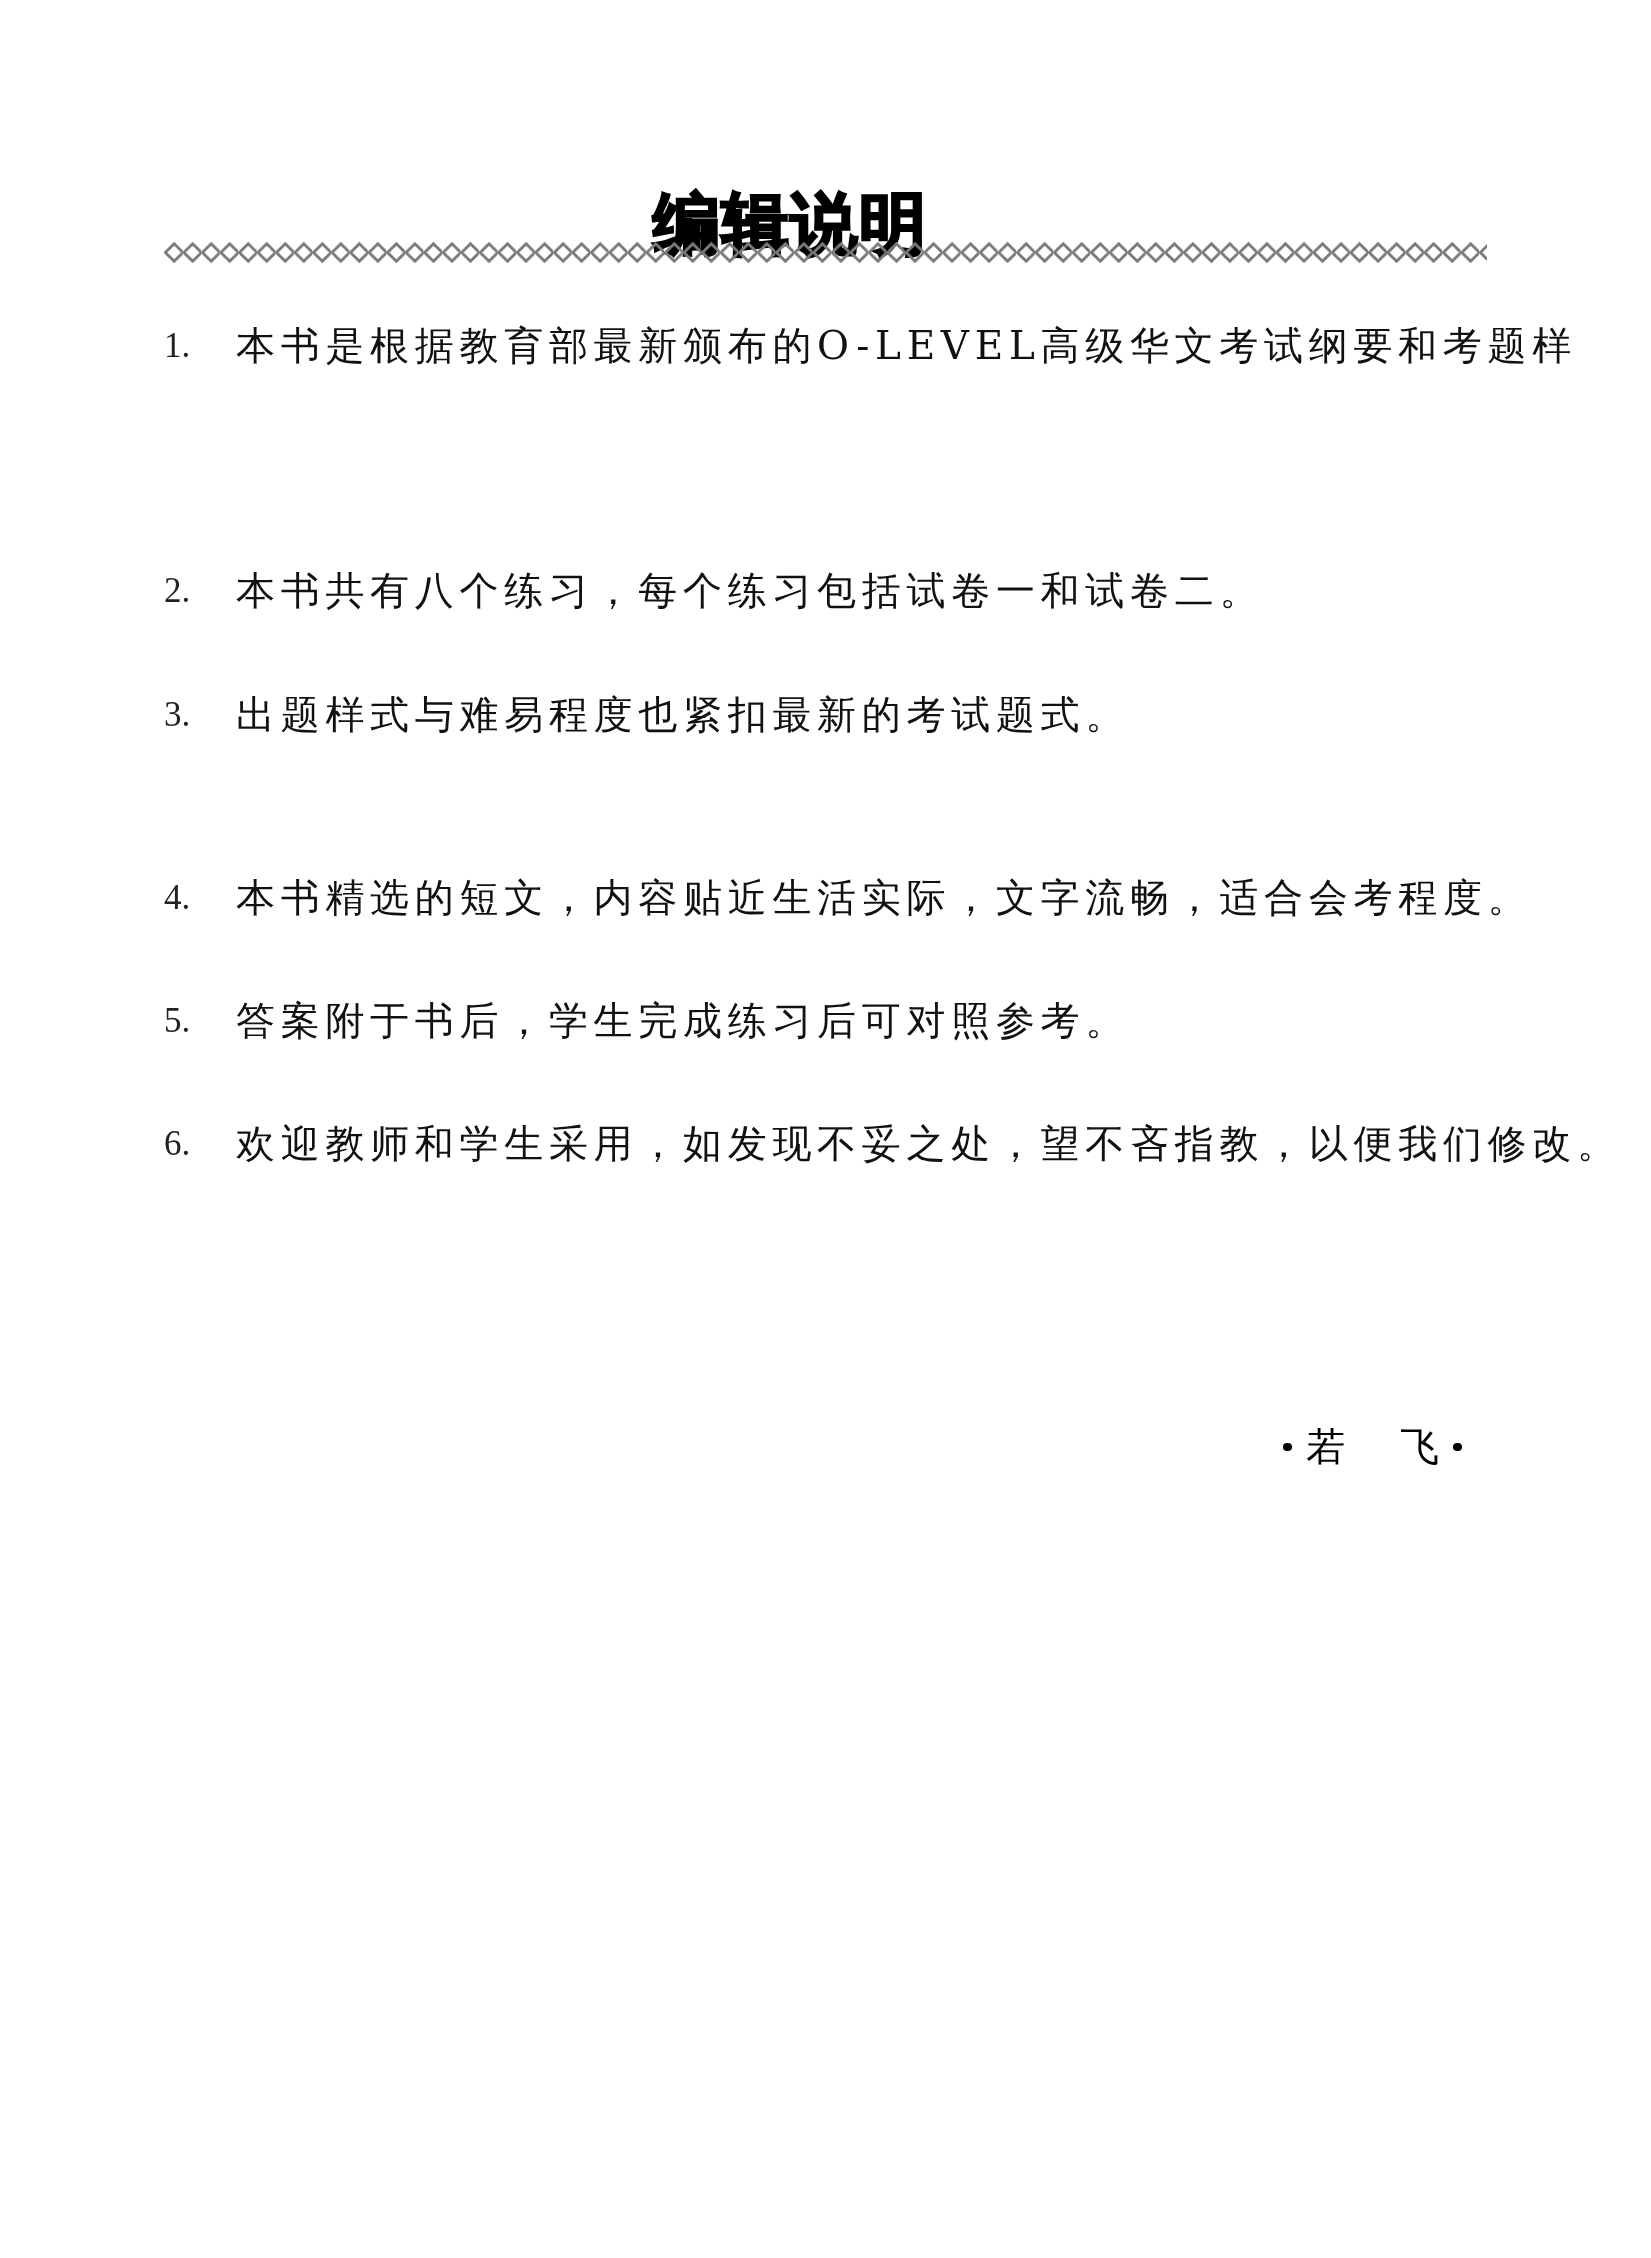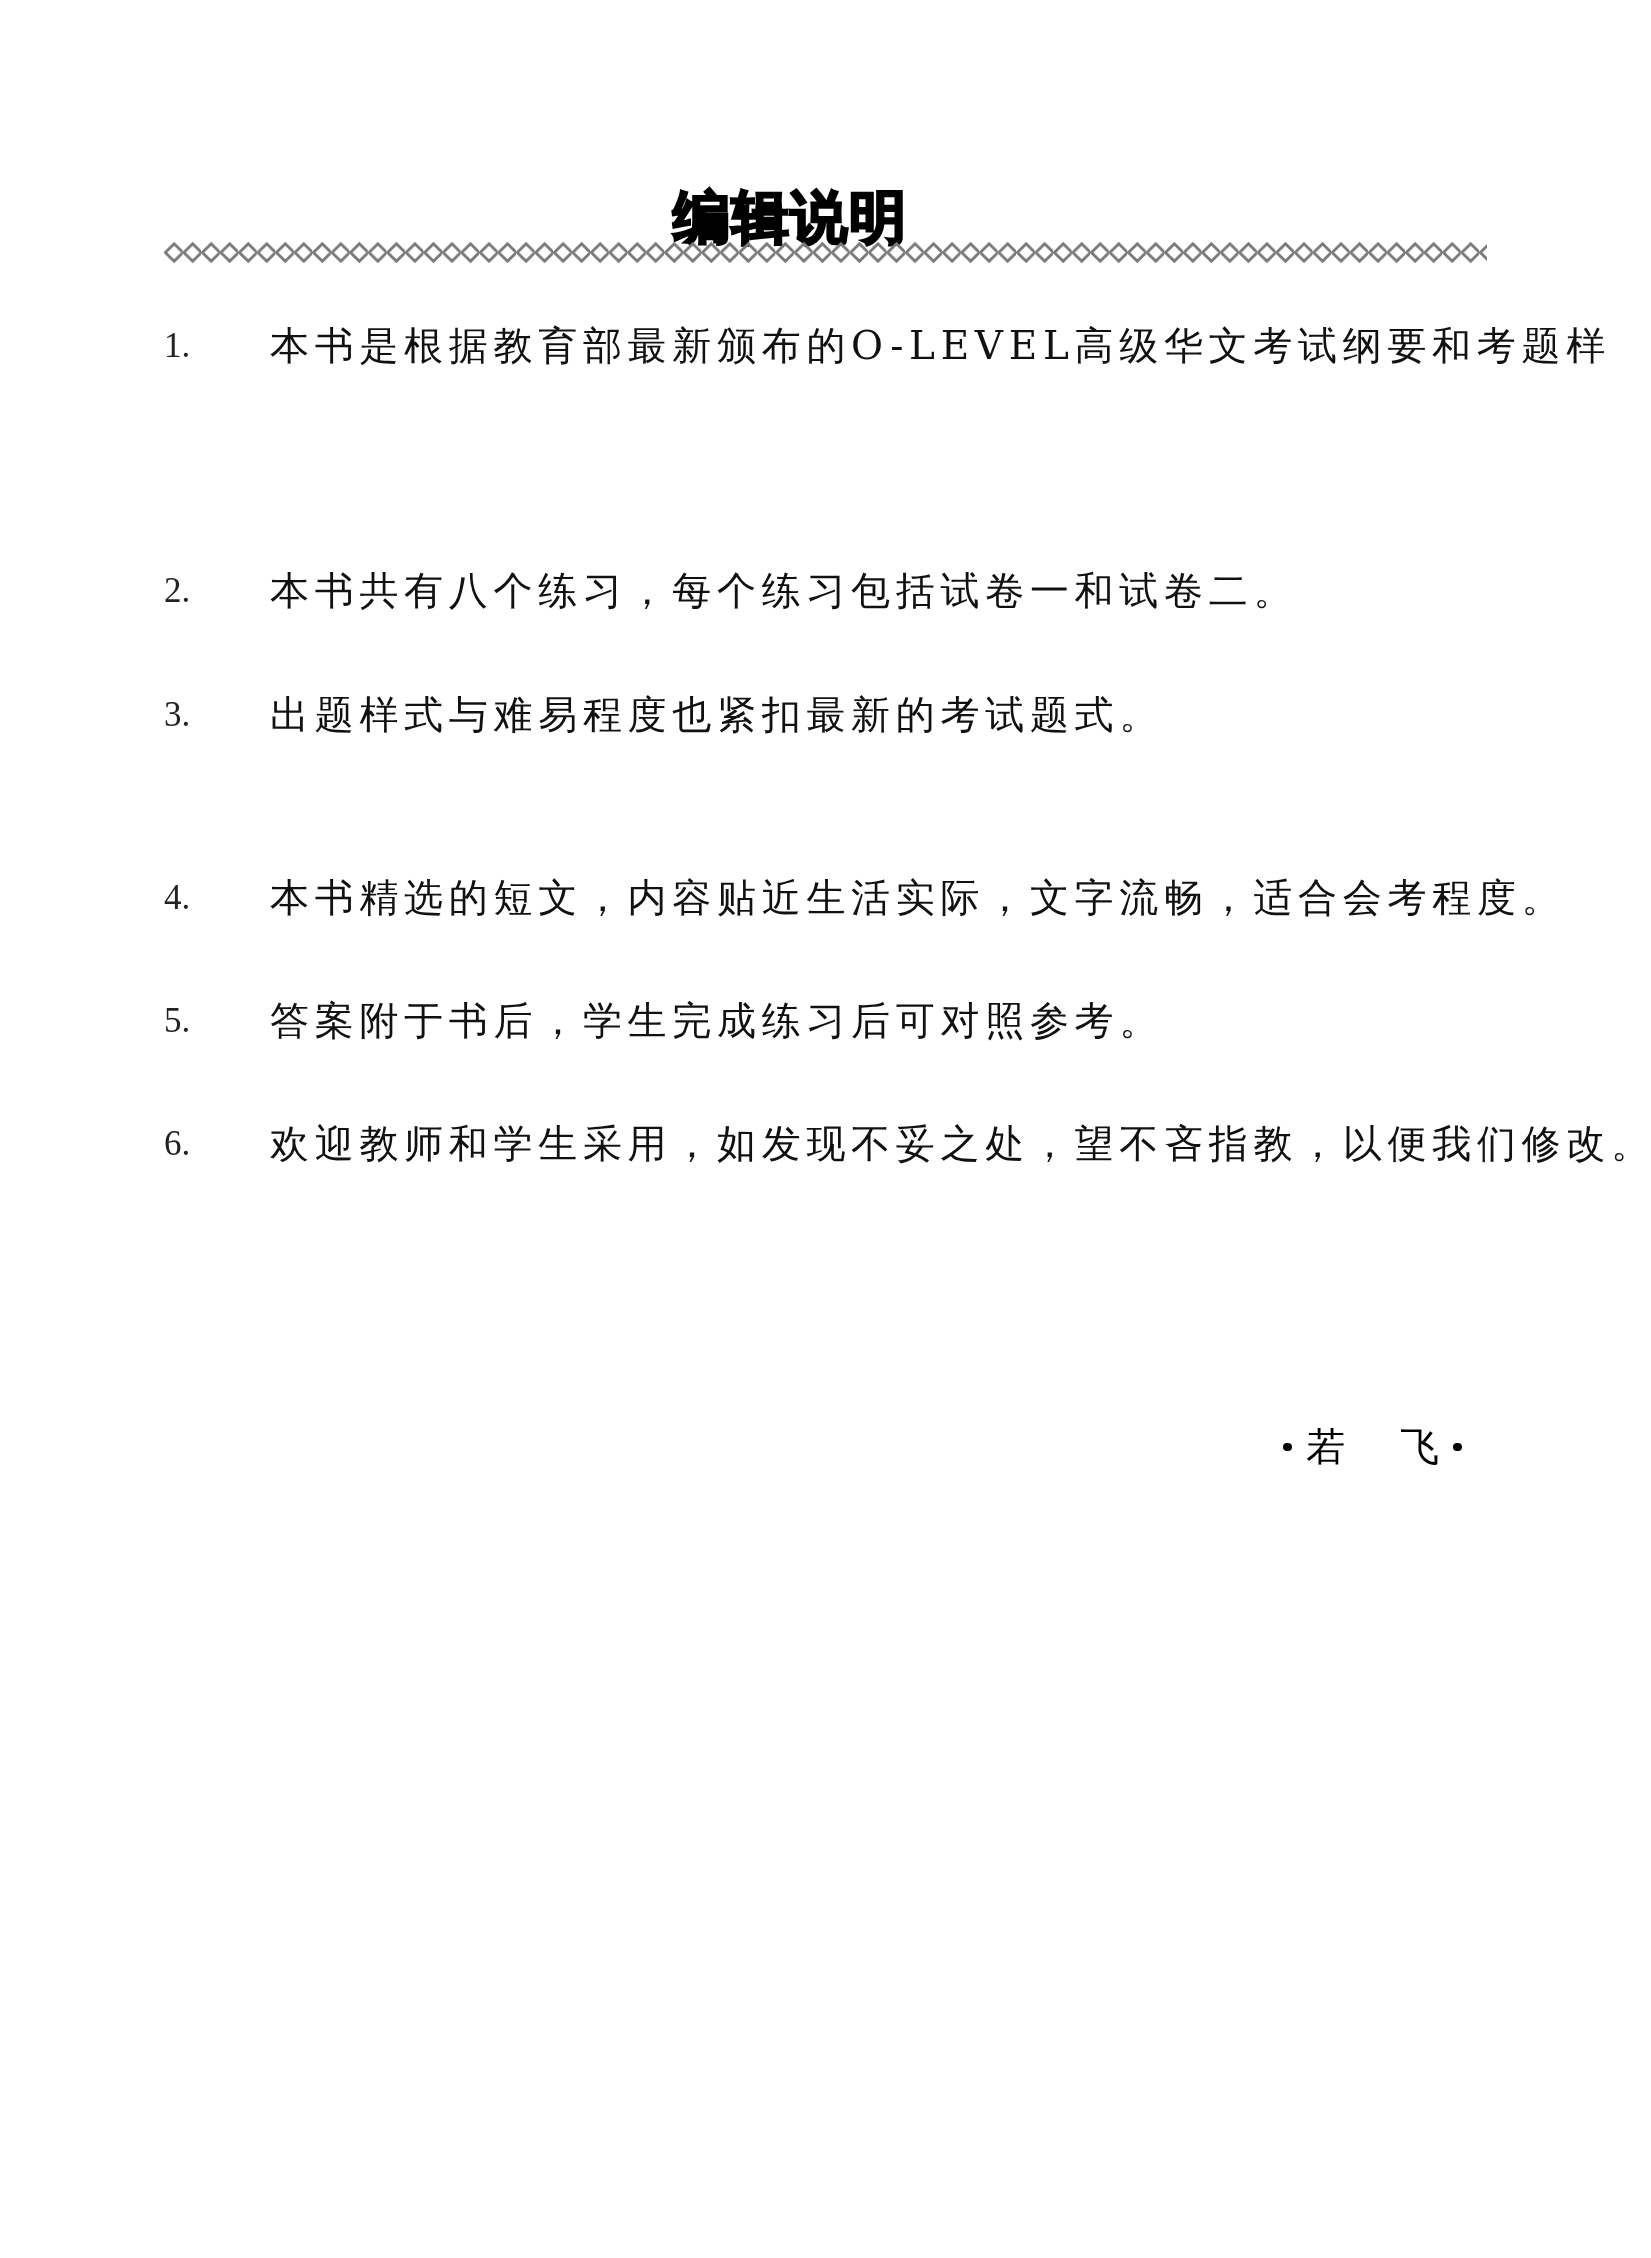--- a/index.html
+++ b/index.html
@@ -16,21 +16,21 @@
     font-family: "DejaVu Serif", "Liberation Serif", serif;
   }
   .page-title {
     position: absolute;
     left: 0;
     width: 1581px;
     top: 131px;
     text-align: center;
     font-family: "DejaVu Sans", "Liberation Sans", sans-serif;
     font-weight: 900;
-    font-size: 57px;
+    font-size: 67px;
     line-height: 97px;
     letter-spacing: 1.8px;
     color: #000000;
     -webkit-text-stroke: 2.6px #000000;
   }
   .diamond-rule {
     position: absolute;
     left: 164px;
     top: 241px;
     width: 1323px;
@@ -52,21 +52,21 @@
     left: 0;
     top: 0;
     width: 79px;
     font-family: "Liberation Serif", "DejaVu Serif", serif;
     font-size: 35px;
     line-height: 60px;
     color: #222222;
   }
   .item-text {
     position: absolute;
-    left: 106px;
+    left: 72px;
     top: 0;
     width: 1240px;
     font-size: 39px;
     line-height: 60px;
     letter-spacing: 5.7px;
     color: #111111;
     text-align: justify;
     text-align-last: left;
   }
   .item-text .line {

